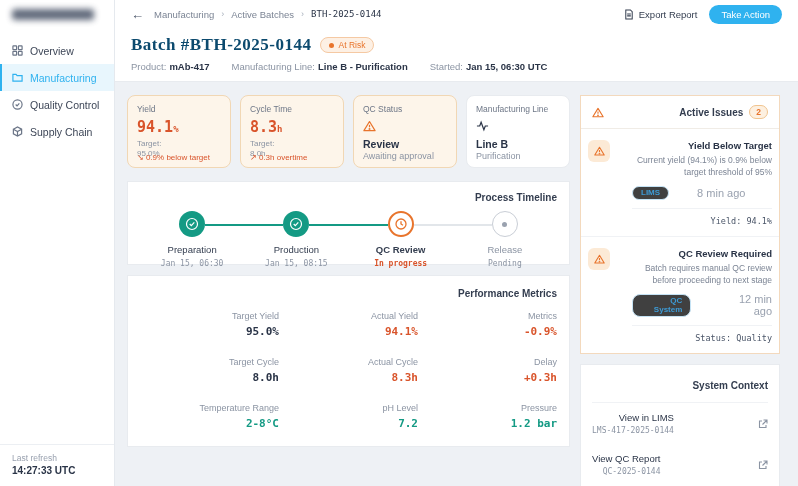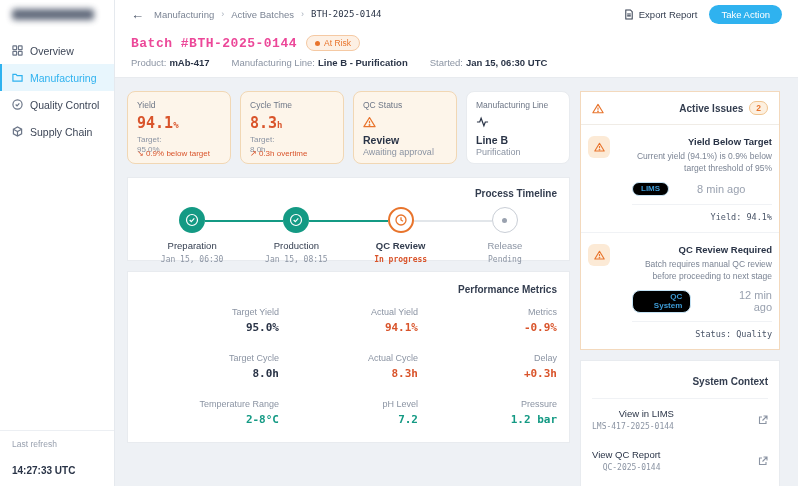--- a/index.html
+++ b/index.html
@@ -16,43 +16,43 @@
   .logo-blur { width:82px; height:11px; background:#39445a; border-radius:3px;
     filter:blur(3px); opacity:.8; }
   .nav { padding-top:8px; }
   .nav-item { display:flex; align-items:center; gap:7px; height:27px; padding:0 10px;
     font-size:10.5px; color:#3d4657; cursor:pointer; border-left:2px solid transparent; }
   .nav-item .nav-icon { display:flex; color:#6b7587; }
   .nav-item.active { background:#e8f6fd; color:#2fb2ef; border-left:2px solid #2fb2ef; }
   .nav-item.active .nav-icon { color:#2fb2ef; }
   .sidebar-spacer { flex:1; }
   .sidebar-footer { border-top:1px solid #eceff3; padding:8px 12px 10px; }
-  .sf-label { font-size:8.5px; color:#99a1af; margin-bottom:16px; }
+  .sf-label { font-size:8.5px; color:#99a1af; margin-bottom:2px; }
   .sf-value { font-size:10px; font-weight:bold; color:#2a3447; }
 
   
   .main { flex:1; display:flex; flex-direction:column; min-width:0; }
 
   .topbar { height:28px; background:#fff; display:flex; align-items:center;
     padding:0 16px; gap:10px; }
   .back-btn { font-size:13px; color:#4a5568; cursor:pointer; line-height:1; }
   .crumbs { display:flex; align-items:center; gap:7px; font-size:9.5px; color:#7b8494; }
   .crumb { cursor:pointer; }
   .crumb-sep { color:#a8b0bc; font-size:9px; }
   .crumb.last { color:#2a3447; font-family:"DejaVu Sans Mono", monospace; font-size:9px; }
   .topbar-right { margin-left:auto; display:flex; align-items:center; gap:12px; }
   .export-btn { display:flex; align-items:center; gap:5px; font-size:9.5px; color:#333d4f;
     cursor:pointer; }
   .action-btn { background:#2fb2ef; color:#fff; font-size:9.5px; padding:4px 12px;
     border:none; border-radius:13px; cursor:pointer; }
 
   .page-header { background:#fff; padding:7px 16px 9px; border-bottom:1px solid #e8ebef; }
   .title-row { display:flex; align-items:center; gap:9px; }
-  .page-title { font-family:Liberation Mono, monospace; font-size:13px; font-weight:bold;
-    color:#ec4899; letter-spacing:.5px; }
+  .page-title { font-family:Liberation Serif, serif; font-size:17px; font-weight:bold;
+    color:#0c4a6e; letter-spacing:.5px; }
   .risk-badge { display:inline-flex; align-items:center; gap:4px; background:#fdf0e4;
     border:1px solid #f5c9a3; color:#e8742c; font-size:8.5px; padding:2px 8px;
     border-radius:9px; }
   .risk-dot { width:5px; height:5px; border-radius:50%; background:#e8742c; }
   .meta-row { display:flex; gap:22px; margin-top:6px; font-size:9.5px; align-items:baseline; }
   .meta-label { color:#8b94a3; }
   .meta-value { color:#2a3447; font-weight:bold; margin-left:3px; }
   .meta-value.mono { font-family:Liberation Sans, sans-serif; font-weight:bold; }
 
   .content { flex:1; display:flex; gap:10px; padding:13px 18px 0 12px; overflow:hidden; }
@@ -119,21 +119,21 @@
   .warn-icon { color:#e8742c; display:flex; }
   .count-badge { background:#fdf0e0; border:1px solid #f0c48f; color:#e8742c; font-size:8.5px;
     font-weight:bold; padding:1px 6px; border-radius:8px; }
   .issue-item { padding:11px 7px 10px; display:flex; gap:22px; }
   .issue-item + .issue-item { border-top:1px solid #f0f2f5; }
   .issue-icon { width:22px; height:22px; min-width:22px; border-radius:6px; background:#fcead6;
     display:flex; align-items:center; justify-content:center; color:#e8742c; }
   .issue-title { font-size:9.5px; font-weight:bold; color:#2a3447; margin-bottom:3px; }
   .issue-desc { font-size:8.5px; color:#7b8494; line-height:1.45; }
   .issue-meta { display:flex; align-items:center; gap:8px; margin:7px 0 8px; }
-  .src-pill { background:#000000; border:1px solid #c5e3f5; color:#3d9bd6; font-size:8px;
+  .src-pill { background:#404040; border:1px solid #c5e3f5; color:#3d9bd6; font-size:8px;
     font-weight:bold; padding:1.5px 8px; border-radius:8px; cursor:pointer; }
   .issue-time { font-size:11px; color:#99a1af;margin-left:20px; }
   .issue-detail { font-family:"DejaVu Sans Mono", monospace; font-size:8.5px; color:#4a5568;
     border-top:1px solid #f0f2f5; padding-top:7px; }
 
   .sys-panel { padding:0 11px; }
   .sys-head { padding:10px 0 9px; border-bottom:1px solid #f0f2f5; }
   .sys-link { display:flex; align-items:center; padding:9px 0; cursor:pointer; }
   .sys-link-label { font-size:9.5px; color:#2a3447; margin-bottom:3px; }
   .sys-link-ref { font-family:"DejaVu Sans Mono", monospace; font-size:8px; color:#8b94a3; }

